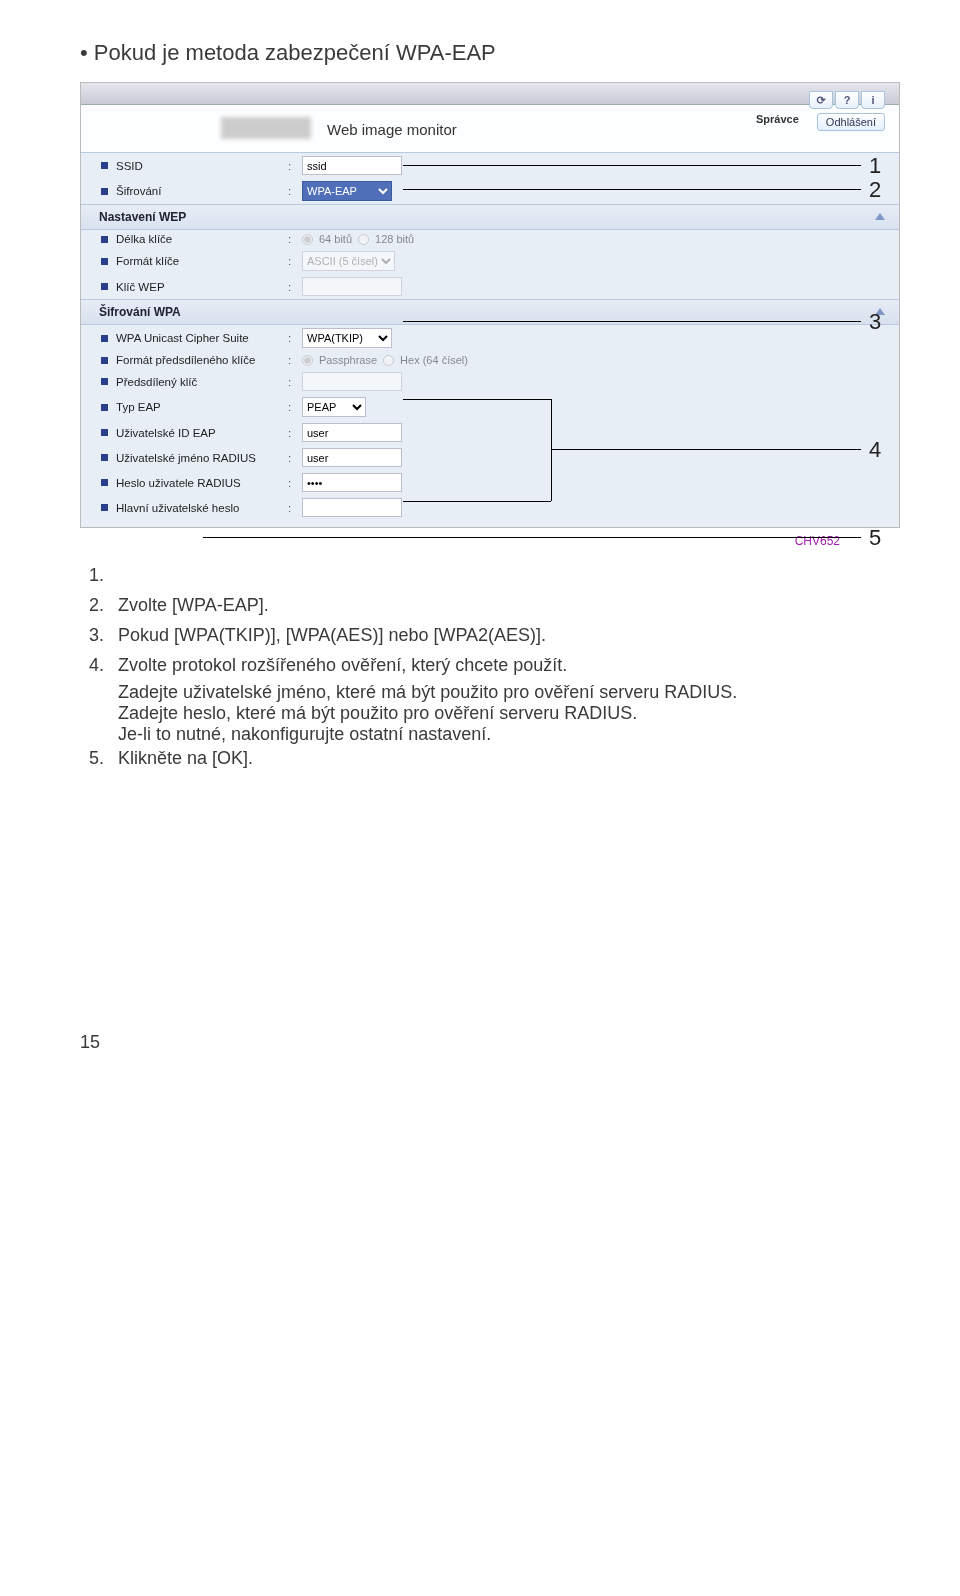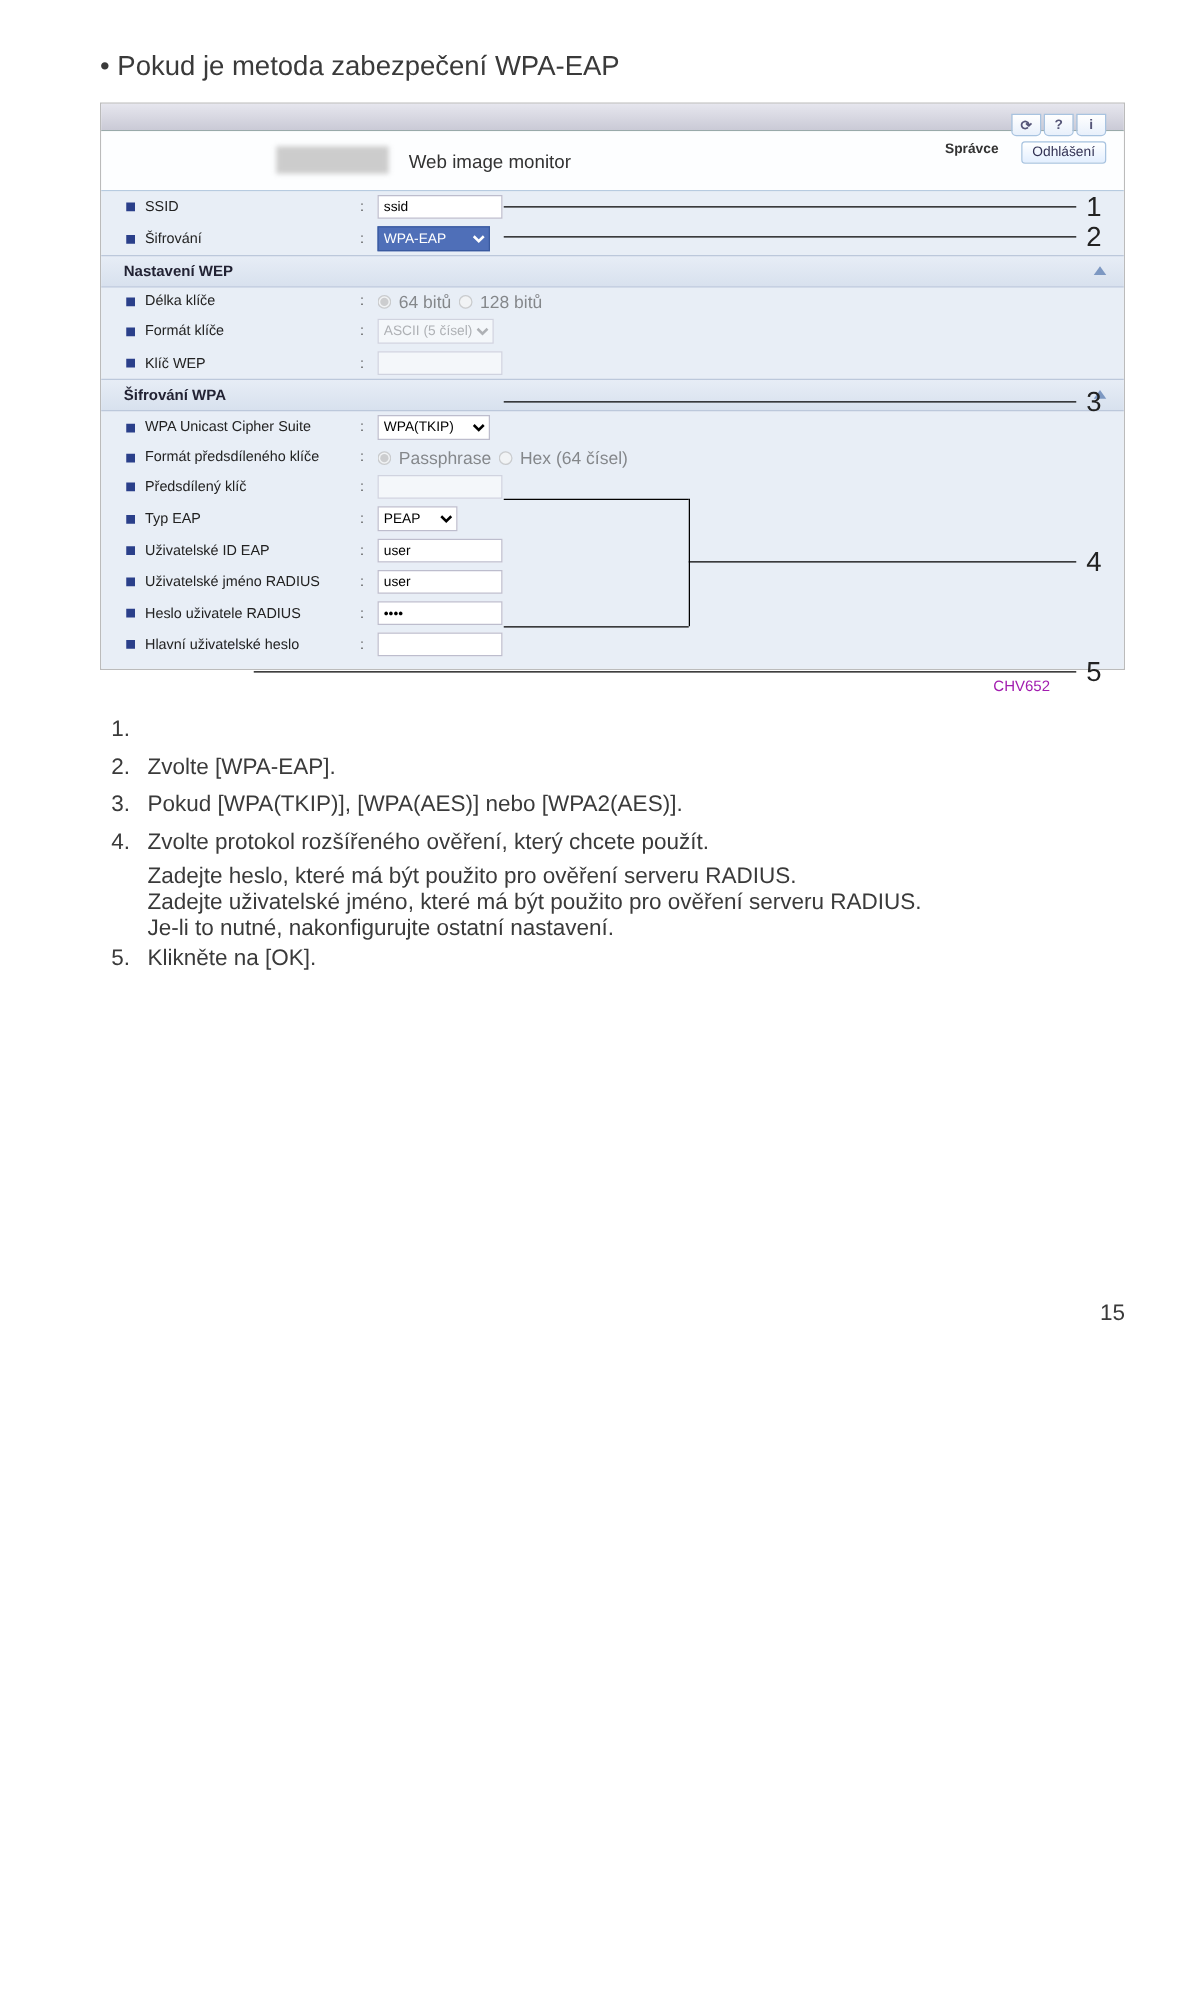--- a/index.html
+++ b/index.html
@@ -80,21 +80,21 @@
   .txtinput {
     height: 19px; border: 1px solid #bdbdcd; background: #fff;
     font-size: 11px; padding: 1px 4px; width: 100px;
   }
   select.sel {
     height: 20px; font-size: 11px; border: 1px solid #bdbdcd; background: #fff;
     min-width: 90px;
   }
   .sel.disabled { opacity: .55; }
   .radio { width:11px; height:11px; }
-  .radiolbl { font-size: 14px; color: #333; }
+  .radiolbl { font-size: 11px; color: #333; }
 
   .section-header {
     padding: 5px 10px 5px 18px;
     background: linear-gradient(#e7edf6,#d8e1ee);
     border-top: 1px solid #bcc8db;
     border-bottom: 1px solid #bcc8db;
     font-size: 12px; font-weight: bold; color: #223;
     position: relative;
   }
   .section-header .tri {
@@ -129,21 +129,21 @@
   .hline { position: absolute; height: 1px; background: #000; }
   .vline { position: absolute; width: 1px; background: #000; }
 
   .ref-code { text-align: right; font-size: 12px; color: #a21caf; margin: 6px 0 14px; padding-right: 60px; }
 
   .instructions { padding-left: 0; list-style: none; font-size: 18px; line-height: 1.55; }
   .instructions li { display: flex; gap: 14px; margin-bottom: 2px; }
   .instructions .n { width: 24px; text-align: right; flex-shrink:0; }
   .instructions .t {}
 
-  .page-num { text-align: right; margin-top: 260px; font-size: 18px; }
+  .page-num { text-align: left; margin-top: 260px; font-size: 18px; }
 </style>
 </head>
 <body>
 
 <div class="page">
   <div class="bullet-title">Pokud je metoda zabezpečení WPA-EAP</div>
 
   <div class="screenshot-wrap">
     <div class="titlebar"></div>
 
@@ -340,22 +340,22 @@
       </li>
     <li>
         <span class="n">3.</span>
         <span class="t">Pokud [WPA(TKIP)], [WPA(AES)] nebo [WPA2(AES)].</span>
       </li>
     <li>
         <span class="n">4.</span>
         <span class="t">Zvolte protokol rozšířeného ověření, který chcete použít.</span>
       </li>
   </ul>
+  <div class="sub" style="padding-left:38px;">Zadejte uživatelské jméno, které má být použito pro ověření serveru RADIUS.</div>
   <div class="sub" style="padding-left:38px;">Zadejte heslo, které má být použito pro ověření serveru RADIUS.</div>
-  <div class="sub" style="padding-left:38px;">Zadejte uživatelské jméno, které má být použito pro ověření serveru RADIUS.</div>
   <div class="sub" style="padding-left:38px;">Je-li to nutné, nakonfigurujte ostatní nastavení.</div>
   <ul class="instructions">
     <li>
         <span class="n">5.</span>
         <span class="t">Klikněte na [OK].</span>
       </li>
   </ul>
 
   <div class="page-num">15</div>
 </div>

